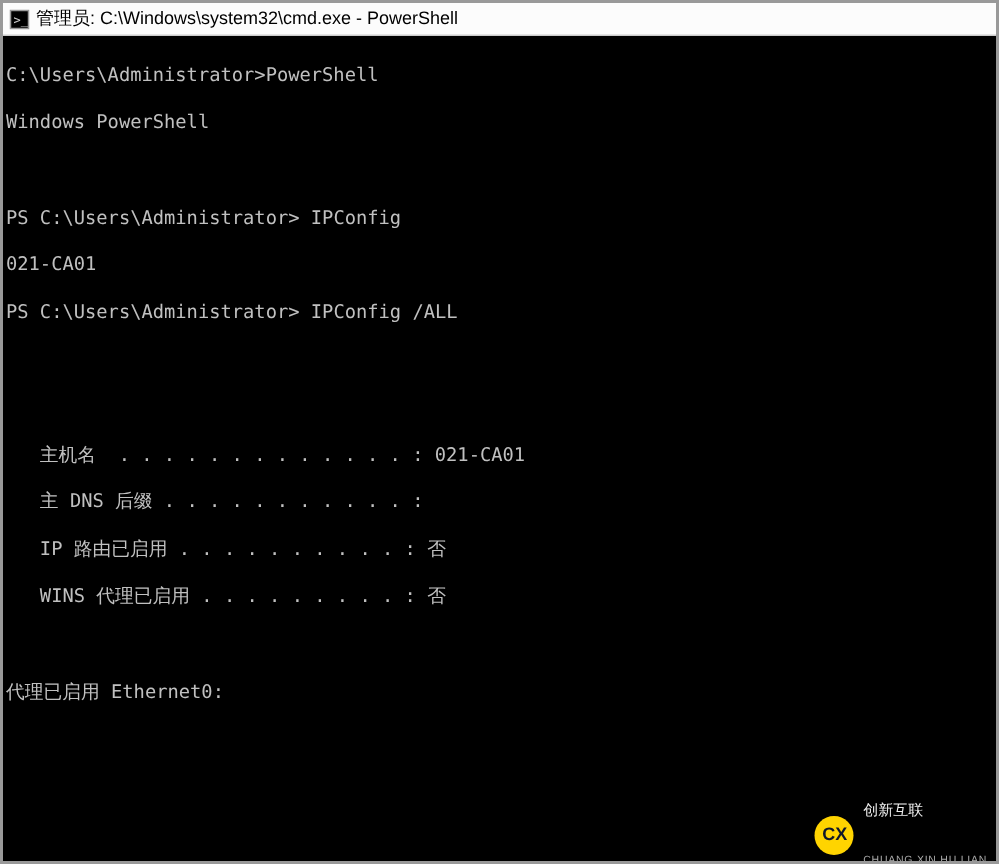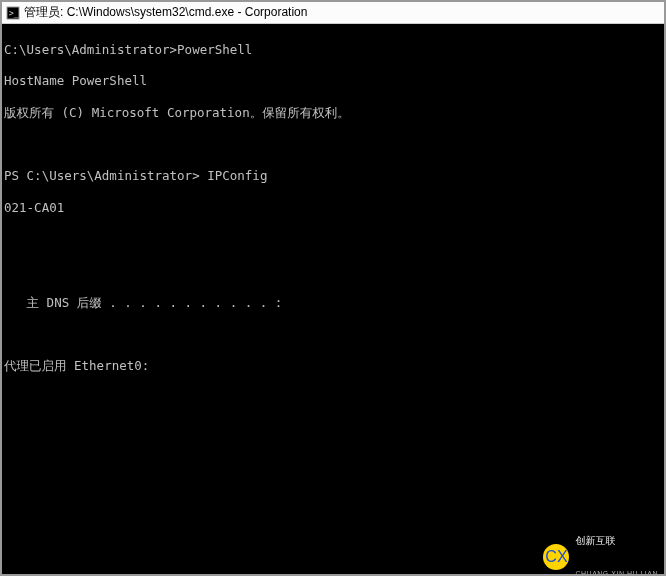--- a/index.html
+++ b/index.html
@@ -60,23 +60,23 @@
     gap: 6px;
   }
   .watermark .logo {
     width: 26px;
     height: 26px;
     border-radius: 50%;
     background: #ffd400;
     display: flex;
     align-items: center;
     justify-content: center;
-    font-weight: normal;
-    color: #1d4ed8;
-    font-size: 16px;
+    font-weight: bold;
+    color: #0f172a;
+    font-size: 12px;
     font-family: Arial, sans-serif;
   }
   .watermark .text {
     color: #eee;
     font-size: 10px;
     line-height: 11px;
     font-family: "Microsoft YaHei", "SimSun", sans-serif;
     text-align: left;
   }
   .watermark .text .en {
@@ -88,33 +88,36 @@
 </head>
 <body>
 
 <div class="titlebar">
   <span class="icon">
     <svg width="14" height="14" viewBox="0 0 14 14">
         <rect x="1" y="1" width="12" height="12" fill="#000" stroke="#999" stroke-width="1"></rect>
         <text x="3" y="10" font-size="8" fill="#ccc" font-family="monospace">&gt;_</text>
       </svg>
   </span>
-  <span>管理员: C:\Windows\system32\cmd.exe - Corporation</span>
+  <span>管理员: C:\Windows\system32\cmd.exe - PowerShell</span>
 </div>
 
 <div class="terminal">
 <span class="line"><span>C:\Users\Administrator&gt;</span><span>PowerShell</span></span>
-<span class="line">HostName PowerShell</span>
-<span class="line">版权所有 (C) Microsoft Corporation。保留所有权利。</span>
+<span class="line">Windows PowerShell</span>
 <span class="line"> </span>
 <span class="line"><span>PS C:\Users\Administrator&gt;</span> <span>IPConfig</span></span>
 <span class="line">021-CA01</span>
+<span class="line"><span>PS C:\Users\Administrator&gt;</span> <span>IPConfig /ALL</span></span>
 <span class="line"> </span>
 <span class="line"> </span>
+<span class="line"><span>   主机名  . . . . . . . . . . . . . : </span><span>021-CA01</span></span>
 <span class="line">   主 DNS 后缀 . . . . . . . . . . . :</span>
+<span class="line"><span>   IP 路由已启用 . . . . . . . . . . : </span><span>否</span></span>
+<span class="line"><span>   WINS 代理已启用 . . . . . . . . . : </span><span>否</span></span>
 <span class="line"> </span>
 <span class="line">代理已启用 Ethernet0:</span>
 
 
 
 
 
 
 
 

